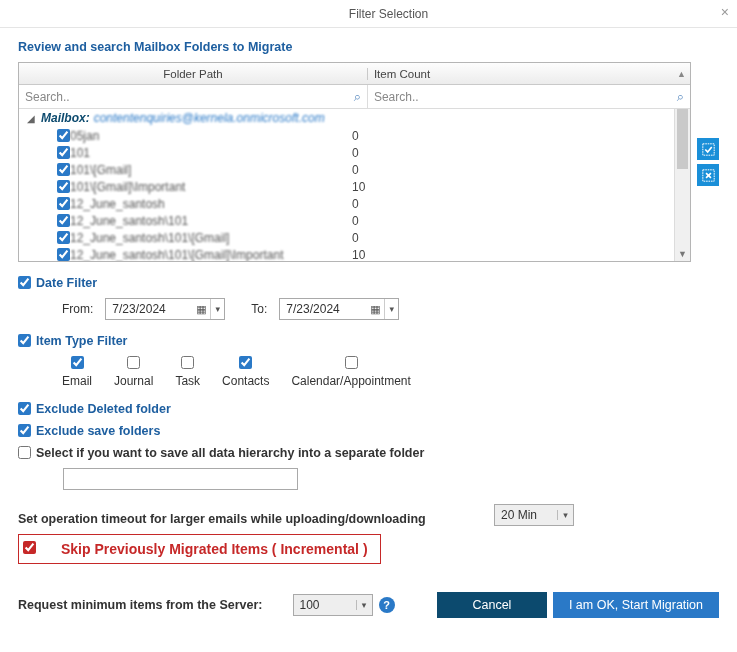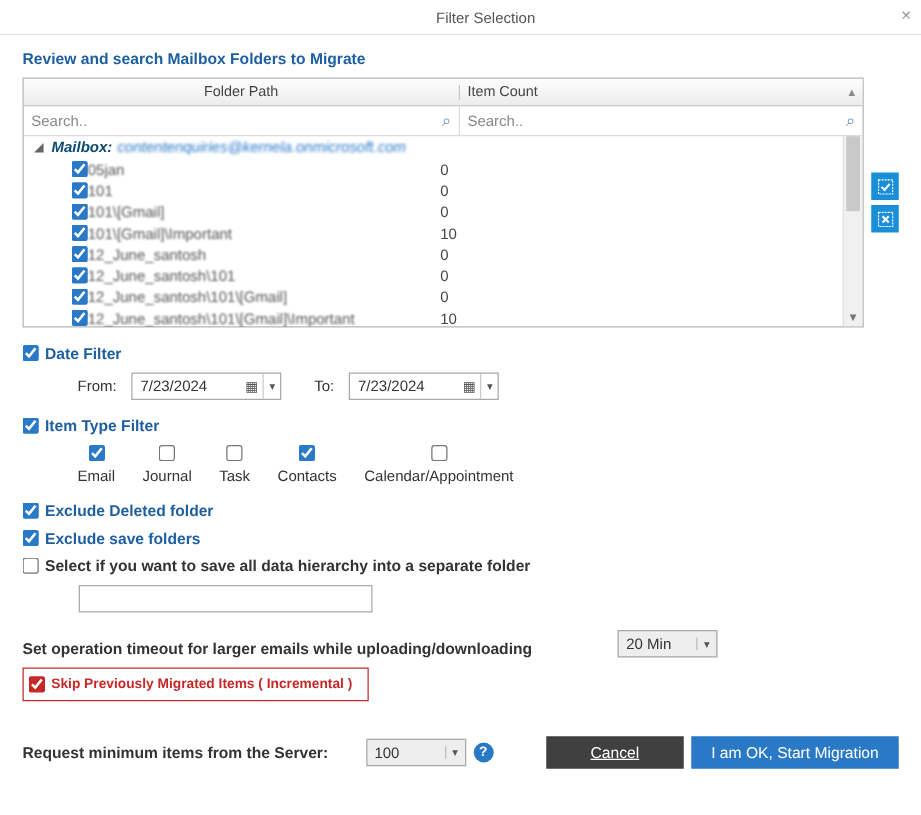--- a/index.html
+++ b/index.html
@@ -181,40 +181,40 @@
     display:flex; align-items:center; background:#eee;
   }
   .combo .cval { flex:1; padding:0 6px; font-size:12px;}
   .combo .cdrop { width:16px; text-align:center; font-size:9px; color:#555; border-left:1px solid #bbb;}
   .redbox {
     border:1.5px solid #c62828;
     display:inline-flex;
     padding:6px 12px 6px 4px;
     margin-top:8px;
   }
-  .redlabel { color:#c62828; font-weight:700; font-size:11px;}
+  .redlabel { color:#c62828; font-weight:700; font-size:14px;margin-left:20px;}
   input[type=checkbox].red { accent-color:#c62828; width:13px;height:13px; margin:0;}
   .bottomrow {
     margin-top:28px;
     display:flex; align-items:center;
   }
   .helpicon {
     width:16px;height:16px; border-radius:50%;
     background:#2a79c7; color:#fff;
     display:inline-flex;align-items:center;justify-content:center;
     font-size:11px; font-weight:700; margin-left:6px;
   }
   .btns { margin-left:auto; display:flex; gap:6px;}
   .btn {
     height:26px; padding:0 16px;
     display:flex;align-items:center;justify-content:center;
     font-size:12.5px; color:#fff; cursor:pointer; border:none;
     min-width:110px;
   }
-  .btn-cancel { background:#404040;text-decoration:underline;}
+  .btn-cancel { background:#0c4a6e;}
   .btn-ok { background:#2a79c7;}
 </style>
 </head>
 <body>
 
 <div class="titlebar">
   <span>Filter Selection</span>
   <span class="close">×</span>
 </div>
 

